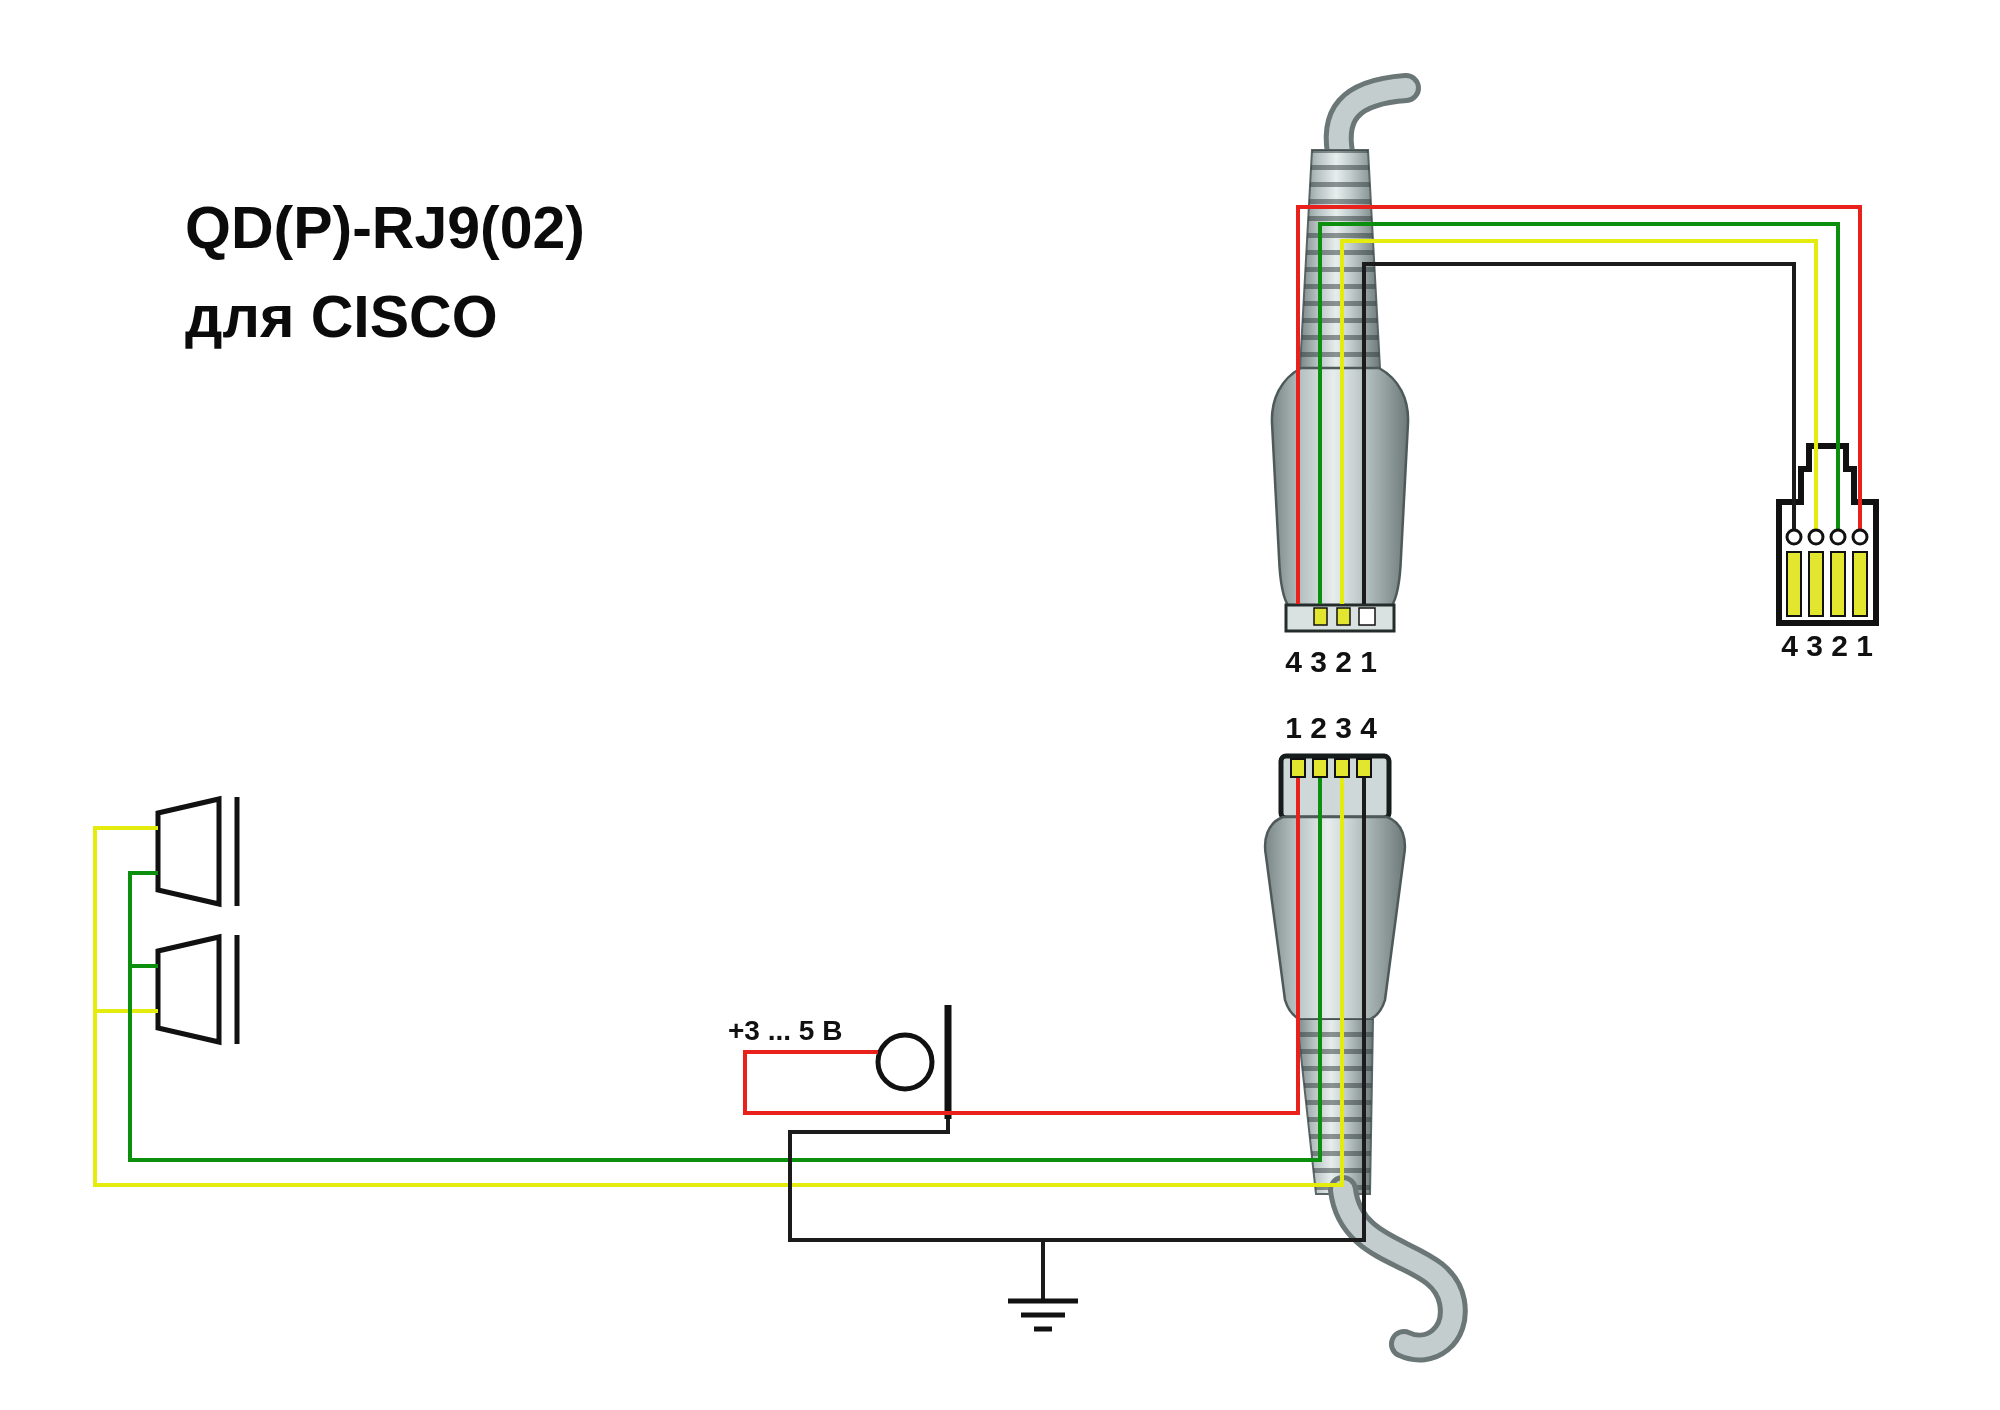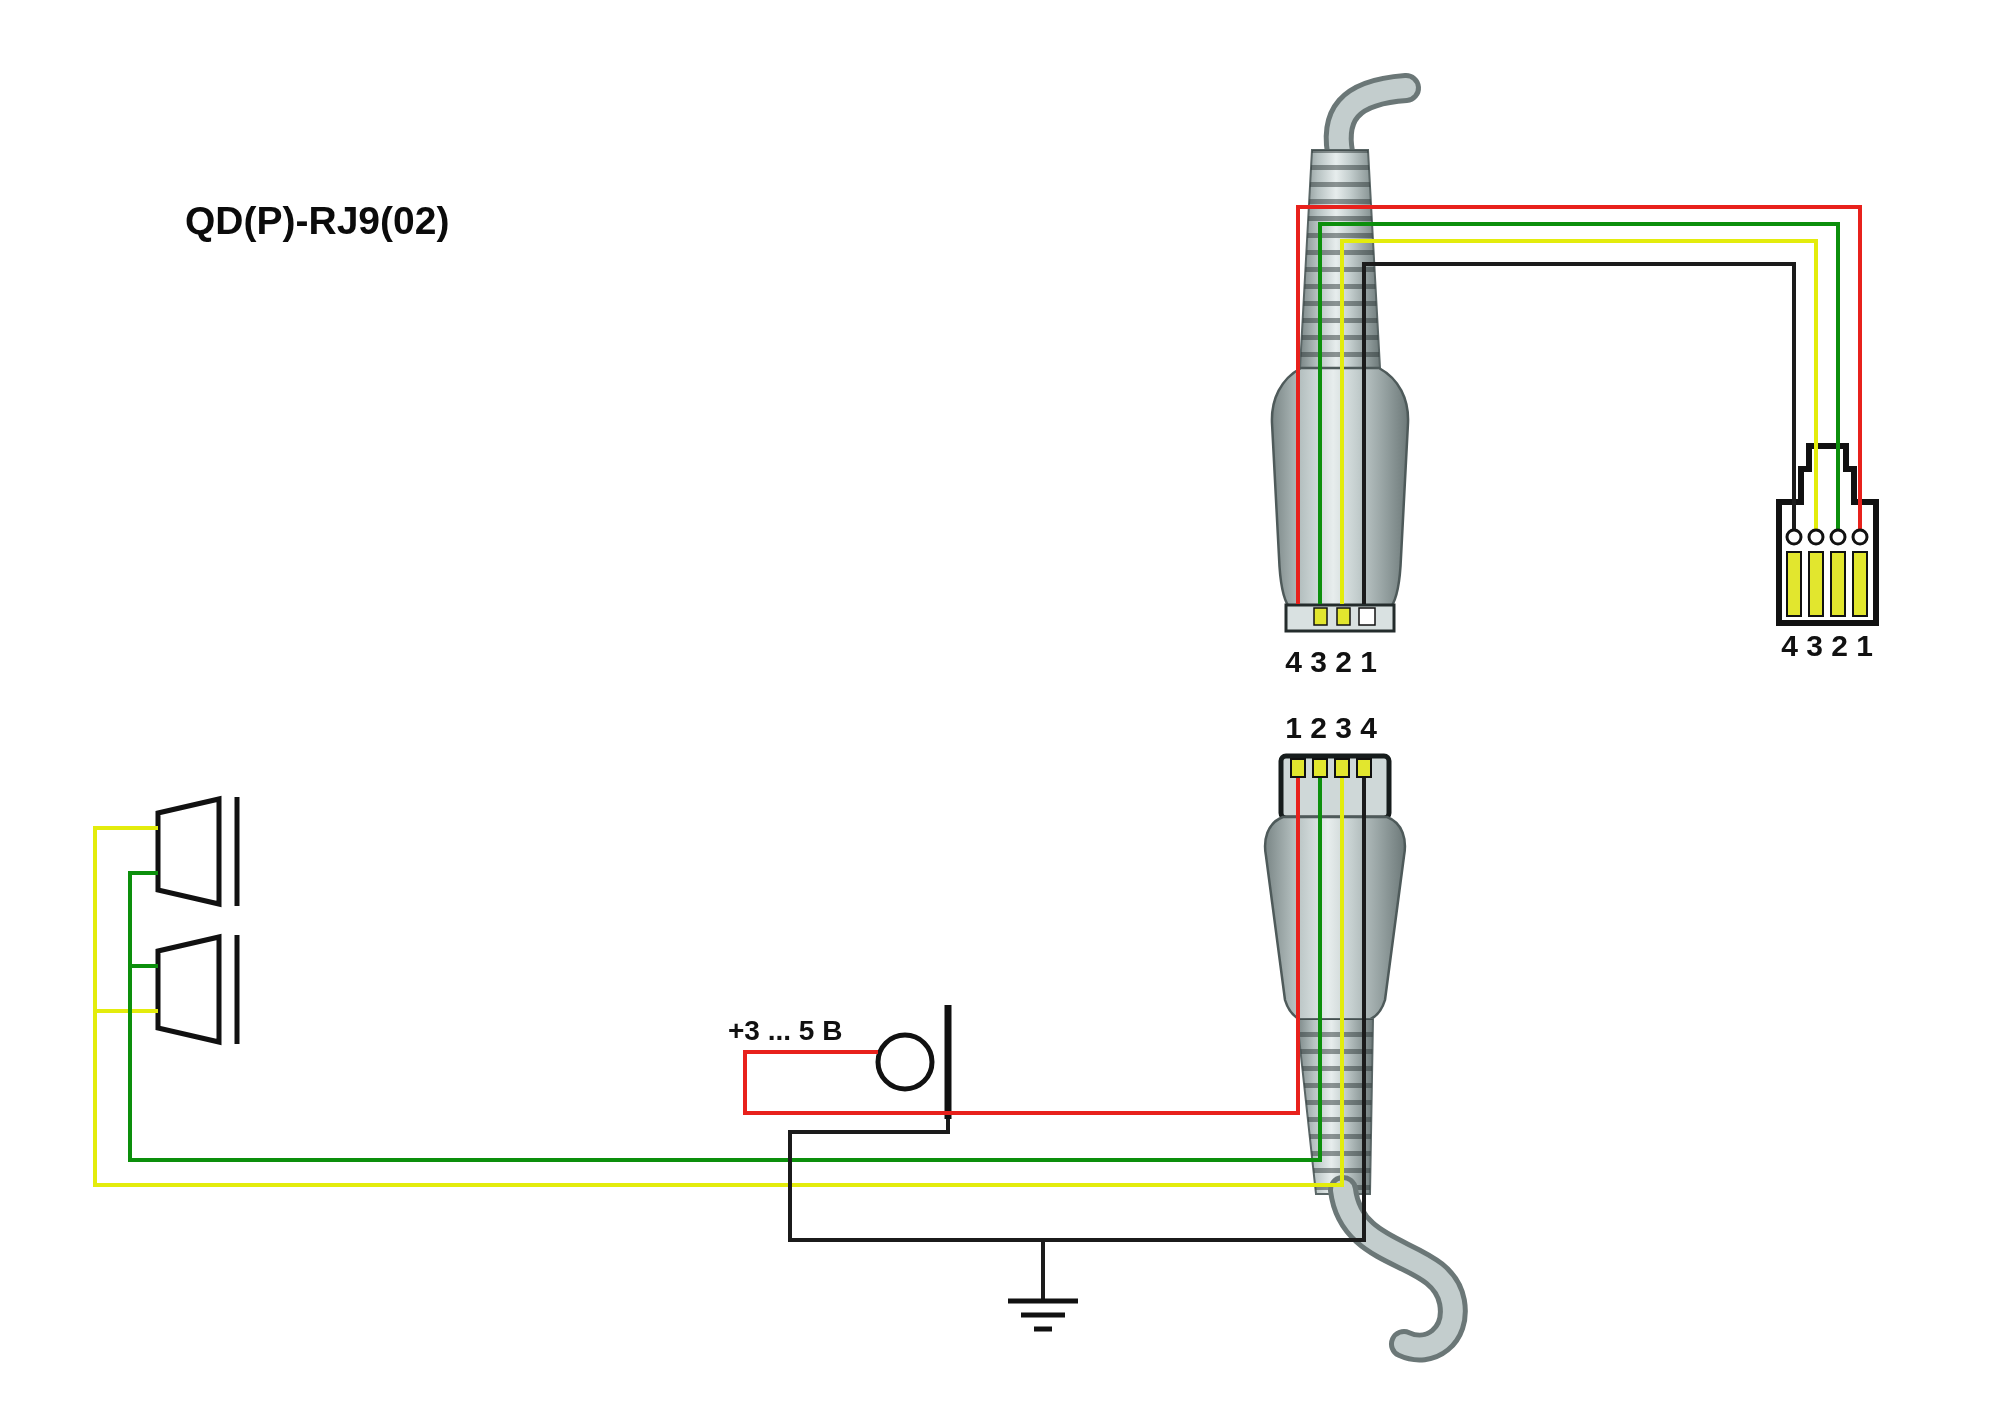--- a/index.html
+++ b/index.html
@@ -4,42 +4,43 @@
 <style>
   html,body { margin:0; padding:0; background:#ffffff; }
   .canvas {
     position:relative;
     width:2000px; height:1410px;
     background:#ffffff;
     overflow:hidden;
     font-family:"Liberation Sans", sans-serif;
   }
   .title {
-    position:absolute; left:185px; top:192px;
-    font-size:39px; font-weight:bold; color:#0b0b0b;
+    position:absolute; left:185px; top:184px;
+    font-size:59px; font-weight:bold; color:#0b0b0b;
     line-height:1.5; letter-spacing:0;
     font-family:"Liberation Sans", sans-serif;
   }
   svg.art { position:absolute; left:0; top:0; }
   .pinlabel {
     font-family:"Liberation Sans", sans-serif;
     font-size:30px; font-weight:bold; fill:#111111;
   }
   .miclabel {
     font-family:"Liberation Sans", sans-serif;
     font-size:28px; font-weight:bold; fill:#111111;
   }
 </style>
 </head>
 <body>
 
 <div class="canvas">
 
   <div class="title">
     <div>QD(P)-RJ9(02)</div>
+    <div>для CISCO</div>
   </div>
 
   <svg class="art" width="2000" height="1410" viewBox="0 0 2000 1410">
     <defs>
       <linearGradient id="metal" x1="0" y1="0" x2="1" y2="0">
         <stop offset="0" stop-color="#7a8686"></stop>
         <stop offset="0.22" stop-color="#b7c2c2"></stop>
         <stop offset="0.45" stop-color="#e7eded"></stop>
         <stop offset="0.62" stop-color="#c5cfcf"></stop>
         <stop offset="0.85" stop-color="#909c9c"></stop>

